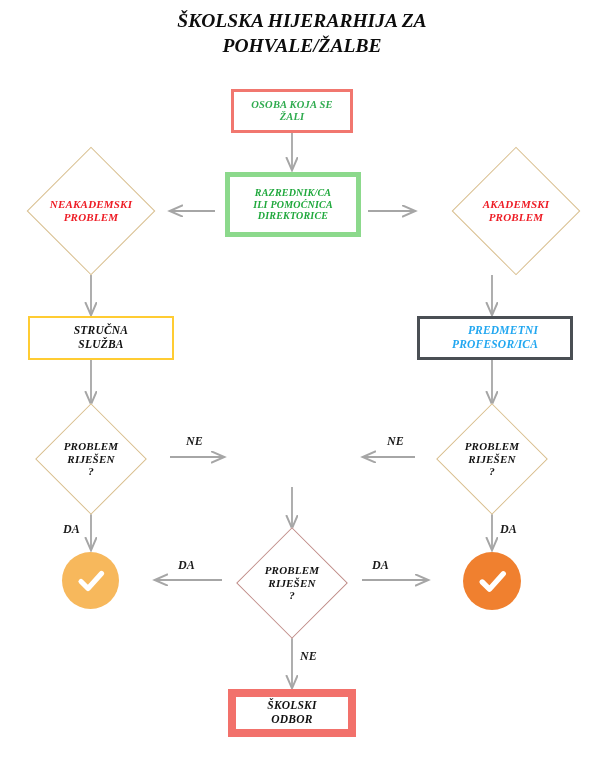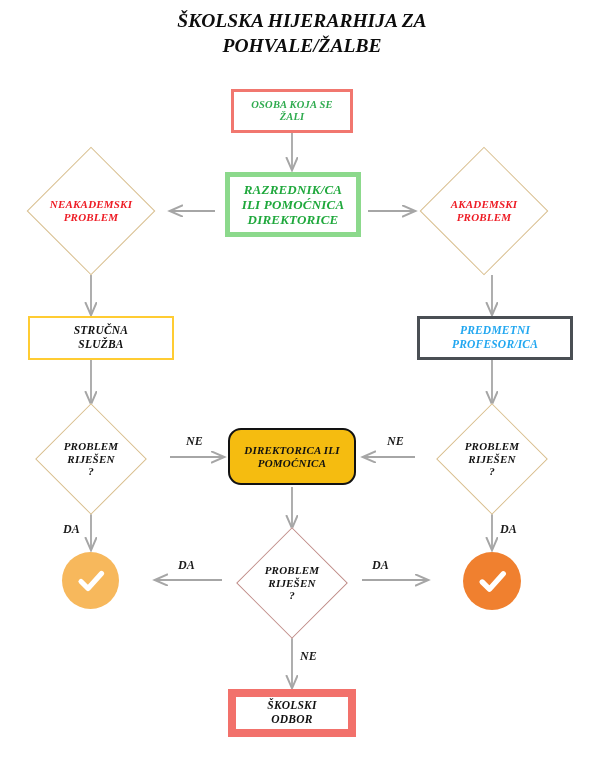--- a/index.html
+++ b/index.html
@@ -62,32 +62,33 @@
     background: #ffffff;
   }
   .rect.complainant {
     border: 3px solid #F1776F;
     color: #2FAB4F;
     font-size: 10.5px;
   }
   .rect.homeroom {
     border: 5px solid #8CD98C;
     color: #1FA83C;
-    font-size: 13px;
+    font-size: 10px;
     font-family: Liberation Serif, serif;
   }
   .rect.expert {
     border: 2px solid #FFCC33;
     color: #111111;
     font-size: 11.5px;
   }
   .rect.teacher {
     border: 3px solid #4A4F54;
     color: #22A7F0;
     font-size: 11.5px;
+    text-align: right;
   }
   .rect.board {
     border: 8px solid #F2716B;
     color: #111111;
     font-size: 11.5px;
   }
   .rounded-orange {
     background: #F5BC10;
     border: 2.5px solid #121212;
     border-radius: 13px;
@@ -196,21 +197,21 @@
 ILI POMOĆNICA
 DIREKTORICE</span>
   </div>
 
   <div class="node diamond tan red-text" style="left:21px; top:147px; width:140px; height:128px;">
     <span class="dshape" style="width:91px; height:91px;"></span>
     <span class="node-text dlabel">NEAKADEMSKI
 PROBLEM</span>
   </div>
 
-  <div class="node diamond tan red-text" style="left:414px; top:147px; width:140px; height:128px;">
+  <div class="node diamond tan red-text" style="left:446px; top:147px; width:140px; height:128px;">
     <span class="dshape" style="width:91px; height:91px;"></span>
     <span class="node-text dlabel">AKADEMSKI
 PROBLEM</span>
   </div>
 
   <div class="node rect expert" style="left:28px; top:316px; width:146px; height:44px;">
     <span class="node-text">STRUČNA
 SLUŽBA</span>
   </div>
 
@@ -226,24 +227,20 @@
 ?</span>
   </div>
 
   <div class="node diamond tan dark-text" style="left:429px; top:403px; width:126px; height:112px;">
     <span class="dshape" style="width:79px; height:79px;"></span>
     <span class="node-text dlabel">PROBLEM
 RIJEŠEN
 ?</span>
   </div>
 
-  <div class="node rounded-orange" style="left:228px; top:428px; width:128px; height:57px;">
-    <span class="node-text">DIREKTORICA ILI
-POMOĆNICA</span>
-  </div>
 
   <div class="node diamond mauve dark-text" style="left:228px; top:527px; width:128px; height:112px;">
     <span class="dshape" style="width:79px; height:79px;"></span>
     <span class="node-text dlabel">PROBLEM
 RIJEŠEN
 ?</span>
   </div>
 
   <div class="node rect board" style="left:228px; top:689px; width:128px; height:48px;">
     <span class="node-text">ŠKOLSKI

